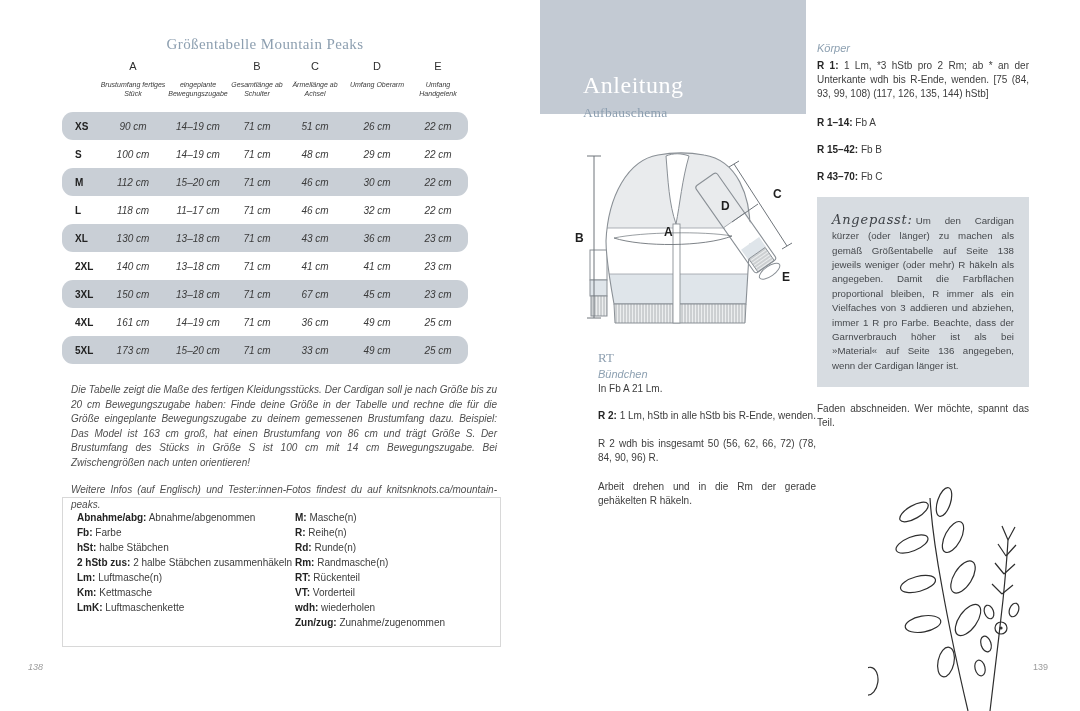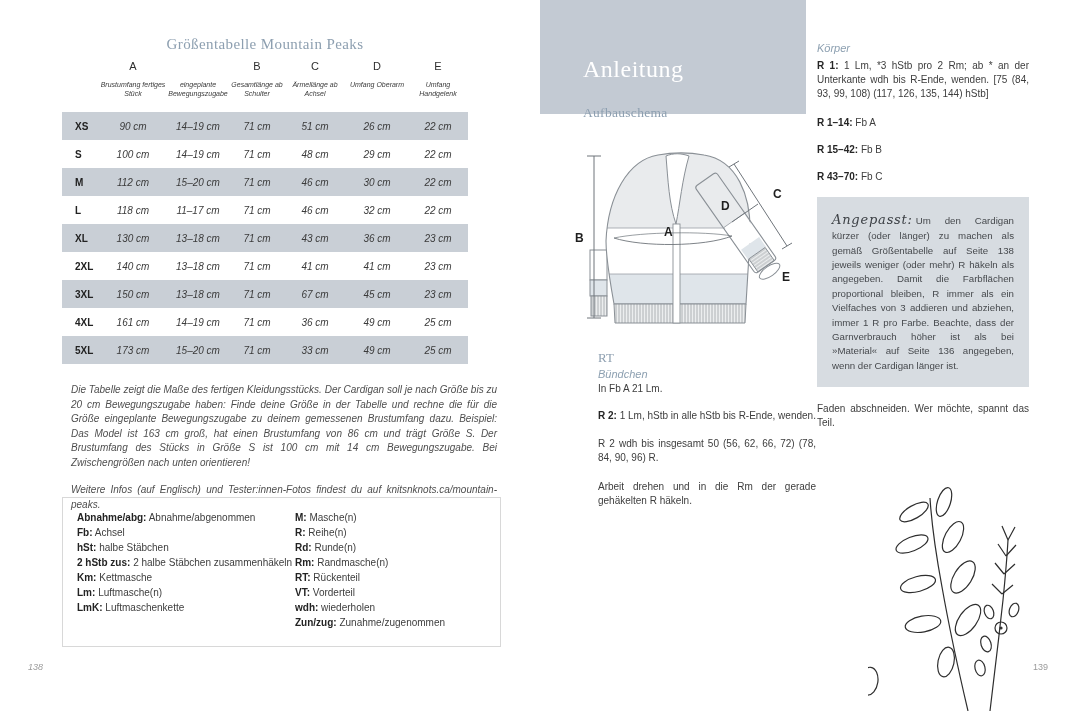--- a/index.html
+++ b/index.html
@@ -7,38 +7,38 @@
           font-family:"Liberation Sans",sans-serif;color:#3d3d3d;}
   
   .table-title{position:absolute;left:62px;top:36px;width:406px;text-align:center;
                font-family:"Liberation Serif",serif;font-size:15px;color:#8d9fb0;letter-spacing:.4px;}
   .size-table{position:absolute;left:62px;top:60px;width:406px;}
   .tgrid{display:grid;grid-template-columns:38px 66px 64px 54px 62px 62px 60px;}
   .col-letter{font-size:11px;color:#2e2e2e;text-align:center;height:18px;}
   .col-caption{font-size:7px;font-style:italic;color:#3a3a3a;text-align:center;line-height:1.3;
                height:32px;padding-top:2px;}
   .trow{height:28px;align-items:center;}
-  .trow.stripe{background:#c9cfd6;}
+  .trow.stripe{background:#c9cfd6;border-radius:11px;}
   .cell-size{font-size:10px;font-weight:bold;color:#222;padding-left:13px;}
   .cell-val{font-size:10px;font-style:italic;color:#3a3a3a;text-align:center;}
   .table-notes{position:absolute;left:62px;top:383px;width:444px;font-size:10px;font-style:italic;
                color:#4e4e4e;text-align:justify;line-height:1.45;}
   .table-notes p{margin:0 9px 13px;}
   .abbr-box{position:absolute;left:62px;top:497px;width:409px;height:124px;border:1px solid #d8d8d8;
             padding:12px 14px;}
   .abbr-title{font-size:10.5px;font-weight:bold;color:#222;letter-spacing:.6px;margin-bottom:11px;}
   .abbr-cols{display:flex;}
   .abbr-col{width:218px;}
   .abbr-col.right{width:190px;}
   .abbr-entry{font-size:10px;color:#3d3d3d;line-height:1.5;padding-left:13px;text-indent:-13px;}
   .abbr-entry b{color:#232323;}
   .pagenum{position:absolute;font-size:9px;color:#9b9b9b;}
   
   .anleitung-box{position:absolute;left:540px;top:0;width:266px;height:114px;background:#c3cad3;}
-  .anleitung-title{position:absolute;left:43px;top:56px;font-family:"Liberation Serif",serif;
+  .anleitung-title{position:absolute;left:43px;top:72px;font-family:"Liberation Serif",serif;
                    font-size:24px;color:#ffffff;letter-spacing:.5px;text-align:center;}
   .aufbau-title{position:absolute;left:583px;top:105px;font-family:"Liberation Serif",serif;
                 font-size:13.5px;color:#8d9fb0;letter-spacing:.3px;}
   .schema-svg{position:absolute;left:570px;top:146px;}
   .mid-col{position:absolute;left:583px;top:350px;width:218px;margin-left:15px;}
   .right-col{position:absolute;left:817px;top:34px;width:212px;margin-top:8px;}
   .sec-head{font-family:"Liberation Serif",serif;font-size:13px;color:#8d9fb0;margin:0 0 2px;}
   .sec-sub{font-size:11px;font-style:italic;color:#8da0b1;margin:0 0 3px;}
   .step{font-size:10px;color:#3d3d3d;text-align:justify;line-height:1.42;margin:0 0 14px;}
   .step b{color:#262626;}
@@ -162,25 +162,25 @@
 
   <div class="table-notes">
     <p>Die Tabelle zeigt die Maße des fertigen Kleidungsstücks. Der Cardigan soll je nach Größe bis zu 20 cm Bewegungszugabe haben: Finde deine Größe in der Tabelle und rechne die für die Größe eingeplante Bewegungszugabe zu deinem gemessenen Brustumfang dazu. Beispiel: Das Model ist 163 cm groß, hat einen Brustumfang von 86 cm und trägt Größe S. Der Brustumfang des Stücks in Größe S ist 100 cm mit 14 cm Bewegungszugabe. Bei Zwischengrößen nach unten orientieren!</p>
     <p>Weitere Infos (auf Englisch) und Tester:innen-Fotos findest du auf knitsnknots.ca/mountain-peaks.</p>
   </div>
 
   <div class="abbr-box">
     <div class="abbr-cols">
       <div class="abbr-col">
         <div class="abbr-entry"><b>Abnahme/abg:</b> <span>Abnahme/abgenommen</span></div>
-        <div class="abbr-entry"><b>Fb:</b> <span>Achsel</span></div>
+        <div class="abbr-entry"><b>Fb:</b> <span>Farbe</span></div>
         <div class="abbr-entry"><b>hSt:</b> <span>halbe Stäbchen</span></div>
         <div class="abbr-entry"><b>2 hStb zus:</b> <span>2 halbe Stäbchen zusammenhäkeln</span></div>
+        <div class="abbr-entry"><b>Lm:</b> <span>Luftmasche(n)</span></div>
         <div class="abbr-entry"><b>Km:</b> <span>Kettmasche</span></div>
-        <div class="abbr-entry"><b>Lm:</b> <span>Luftmasche(n)</span></div>
         <div class="abbr-entry"><b>LmK:</b> <span>Luftmaschenkette</span></div>
       </div>
       <div class="abbr-col right">
         <div class="abbr-entry"><b>M:</b> <span>Masche(n)</span></div>
         <div class="abbr-entry"><b>R:</b> <span>Reihe(n)</span></div>
         <div class="abbr-entry"><b>Rd:</b> <span>Runde(n)</span></div>
         <div class="abbr-entry"><b>Rm:</b> <span>Randmasche(n)</span></div>
         <div class="abbr-entry"><b>RT:</b> <span>Rückenteil</span></div>
         <div class="abbr-entry"><b>VT:</b> <span>Vorderteil</span></div>
         <div class="abbr-entry"><b>wdh:</b> <span>wiederholen</span></div>

